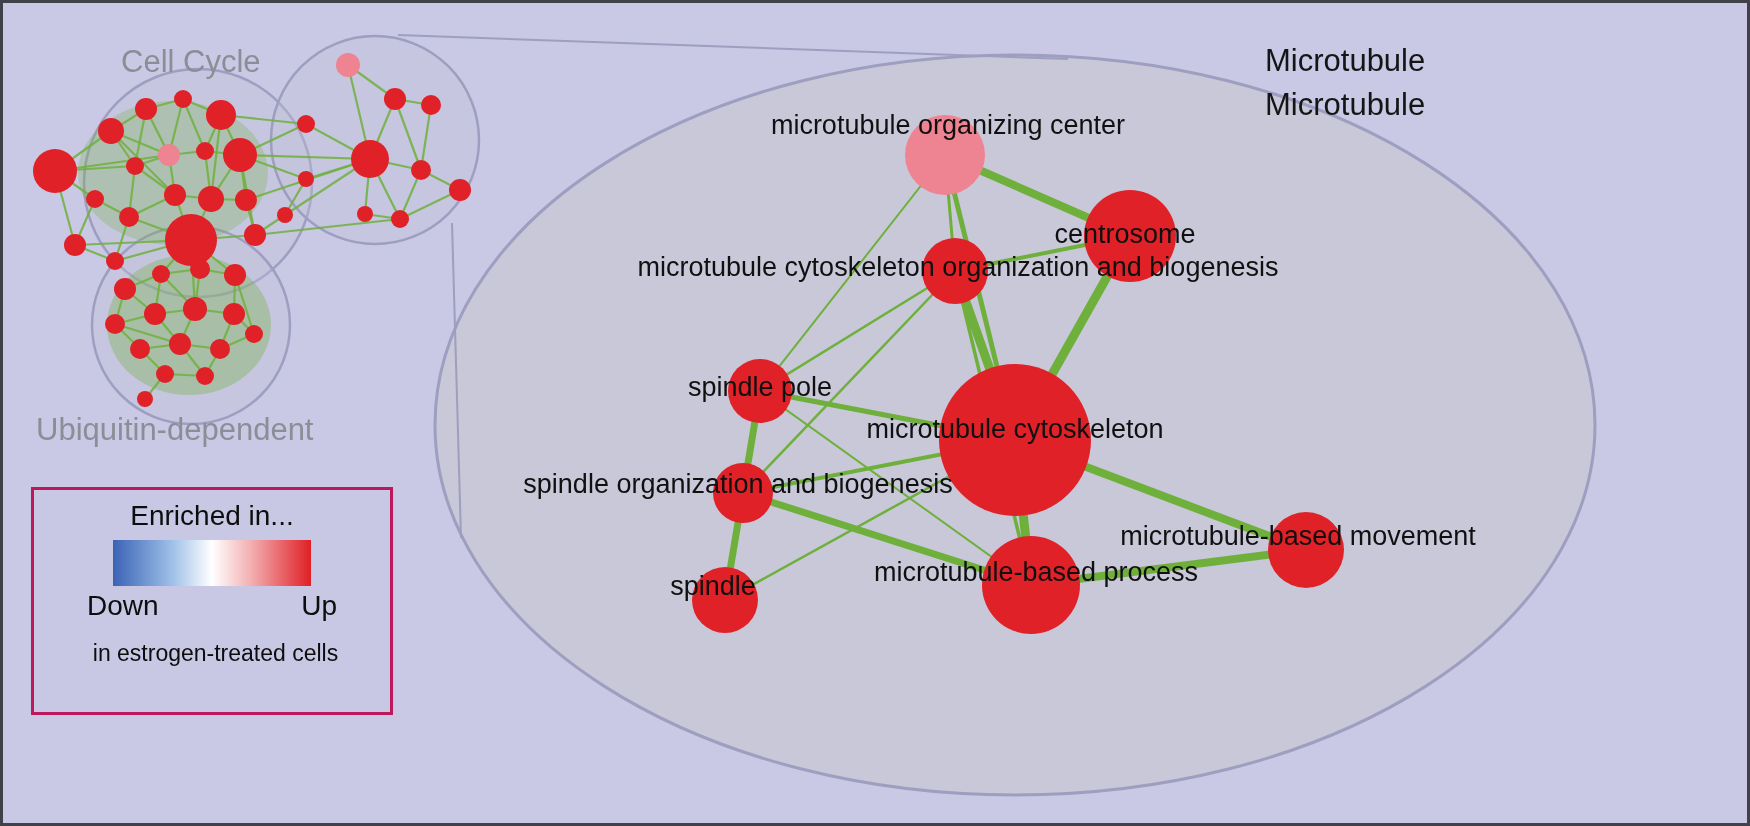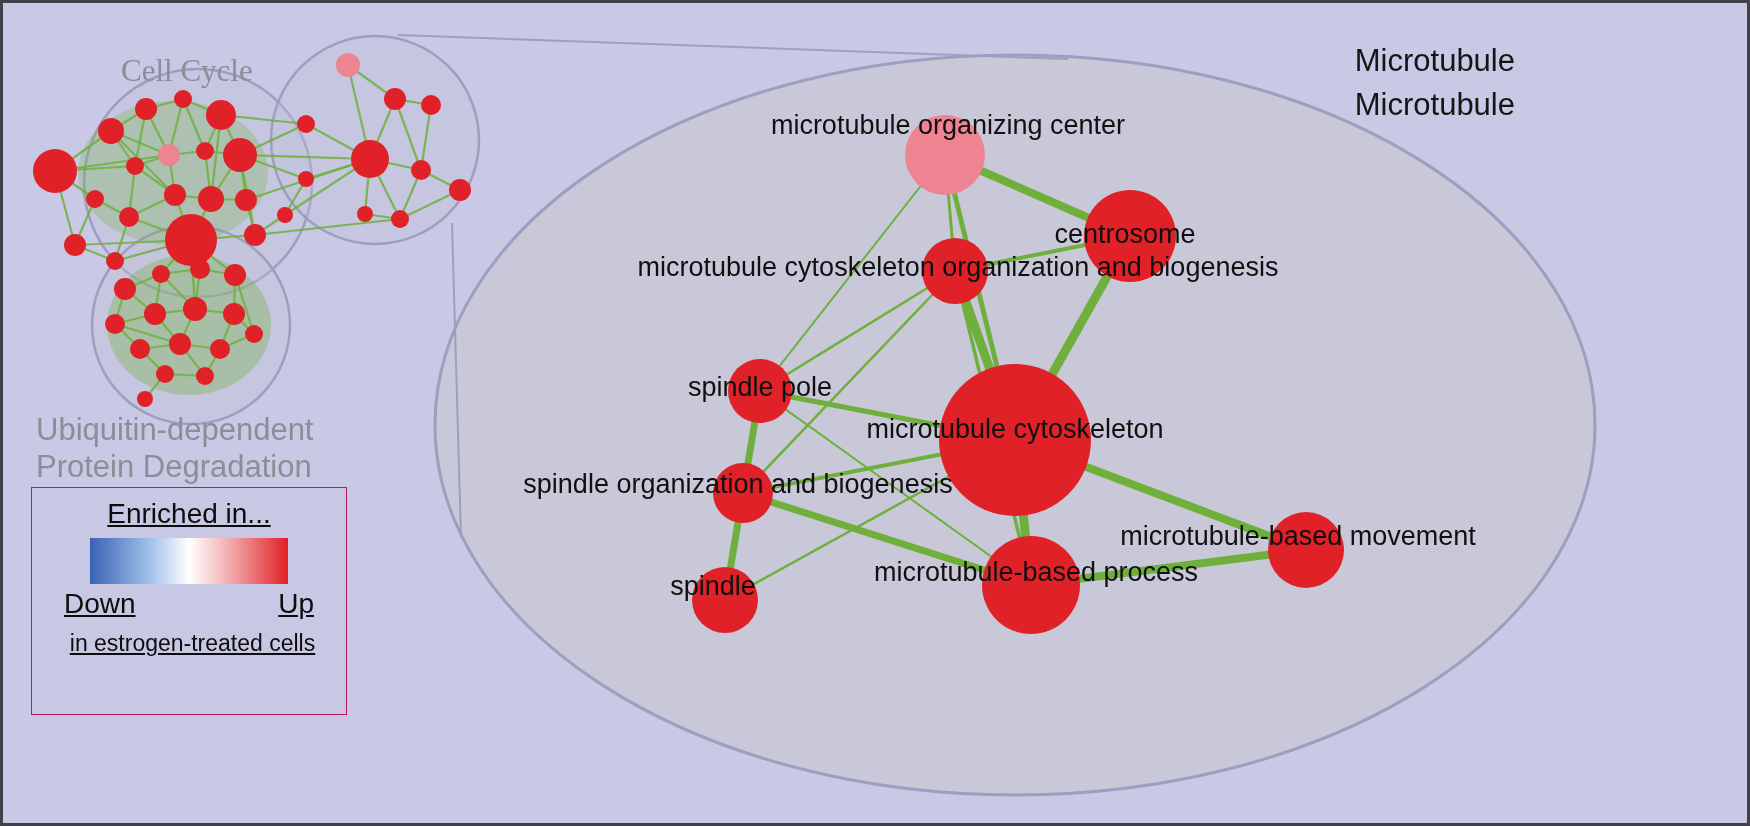--- a/index.html
+++ b/index.html
@@ -6,31 +6,30 @@
   .stage {
     position:relative; width:1750px; height:826px;
     background:#c9c9e5;
     border:3px solid #41414a; box-sizing:border-box;
     overflow:hidden;
     font-family:"Liberation Sans", sans-serif;
   }
   .stage svg { position:absolute; left:0; top:0; }
   .overlay { position:absolute; color:#111; }
   .label-gray { color:#8d8d97; font-size:31px; line-height:37px; }
-  .fig-title { color:#151515; font-size:31px; line-height:44px; text-align:right; width:250px; }
+  .fig-title { color:#151515; font-size:31px; line-height:44px; text-align:left; width:250px; }
   .legend {
-    position:absolute; left:28px; top:484px; width:316px; height:228px;
-    border:1px solid #be185d; box-sizing:border-box;
+    position:absolute; left:28px; top:484px; width:362px; height:228px;
+    border:3px solid #be185d; box-sizing:border-box;
     background:rgba(201,201,229,0.4);
     color:#0d0d0d;
-    text-decoration:underline;
   }
   .legend-title { margin-top:10px; text-align:center; font-size:28px; }
   .legend-gradient { width:198px; height:46px; margin:8px auto 0 auto; }
-  .legend-scale { width:250px; margin:4px auto 8px auto; display:flex; justify-content:space-between; font-size:28px; }
+  .legend-scale { width:250px; margin:4px auto 16px auto; display:flex; justify-content:space-between; font-size:28px; }
   .legend-note { text-align:center; font-size:23px; line-height:31px; margin-top:8px;margin-left:7px; }
 </style>
 </head>
 <body>
 
 <div class="stage">
 
   <svg width="1744" height="820" viewBox="0 0 1744 820">
       <ellipse cx="1012" cy="422" rx="580" ry="370" fill="#c8c8d9" stroke="#9e9ec0" stroke-width="3"></ellipse>
       <line x1="395" y1="32" x2="1065" y2="56" stroke="#9e9ec0" stroke-width="2"></line>
@@ -214,25 +213,24 @@
       <text x="1122" y="240" text-anchor="middle" font-size="27" fill="#101010" font-family="&quot;Liberation Sans&quot;, sans-serif">centrosome</text>
       <text x="955" y="273" text-anchor="middle" font-size="27" fill="#101010" font-family="&quot;Liberation Sans&quot;, sans-serif">microtubule cytoskeleton organization and biogenesis</text>
       <text x="757" y="393" text-anchor="middle" font-size="27" fill="#101010" font-family="&quot;Liberation Sans&quot;, sans-serif">spindle pole</text>
       <text x="1012" y="435" text-anchor="middle" font-size="27" fill="#101010" font-family="&quot;Liberation Sans&quot;, sans-serif">microtubule cytoskeleton</text>
       <text x="735" y="490" text-anchor="middle" font-size="27" fill="#101010" font-family="&quot;Liberation Sans&quot;, sans-serif">spindle organization and biogenesis</text>
       <text x="1295" y="542" text-anchor="middle" font-size="27" fill="#101010" font-family="&quot;Liberation Sans&quot;, sans-serif">microtubule-based movement</text>
       <text x="1033" y="578" text-anchor="middle" font-size="27" fill="#101010" font-family="&quot;Liberation Sans&quot;, sans-serif">microtubule-based process</text>
       <text x="710" y="592" text-anchor="middle" font-size="27" fill="#101010" font-family="&quot;Liberation Sans&quot;, sans-serif">spindle</text>
     </svg>
 
-  <div class="overlay label-gray" style="left:118px; top:49px;font-family:Liberation Serif, serif;">Cell Cycle</div>
+  <div class="overlay label-gray" style="left:118px; top:40px;">Cell Cycle</div>
 
   <div class="overlay label-gray" style="left:33px; top:408px;">
     <div>Ubiquitin-dependent</div>
-    <div>Protein Degradation</div>
   </div>
 
   <div class="overlay fig-title" style="left:1262px; top:36px;">
     <div>Microtubule</div>
     <div>Microtubule</div>
   </div>
 
   <div class="legend">
     <div class="legend-title">Enriched in...</div>
     <div class="legend-gradient" style="background: linear-gradient(90deg, rgb(58, 99, 181) 0%, rgb(159, 192, 232) 30%, rgb(255, 255, 255) 50%, rgb(242, 174, 176) 70%, rgb(224, 31, 38) 100%);"></div>

